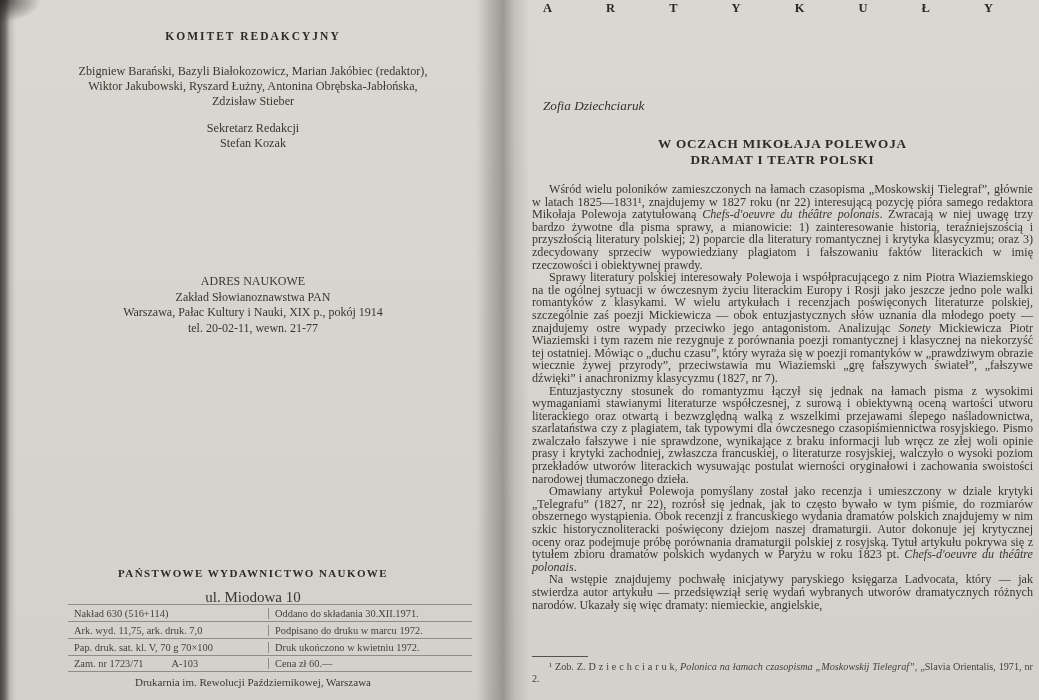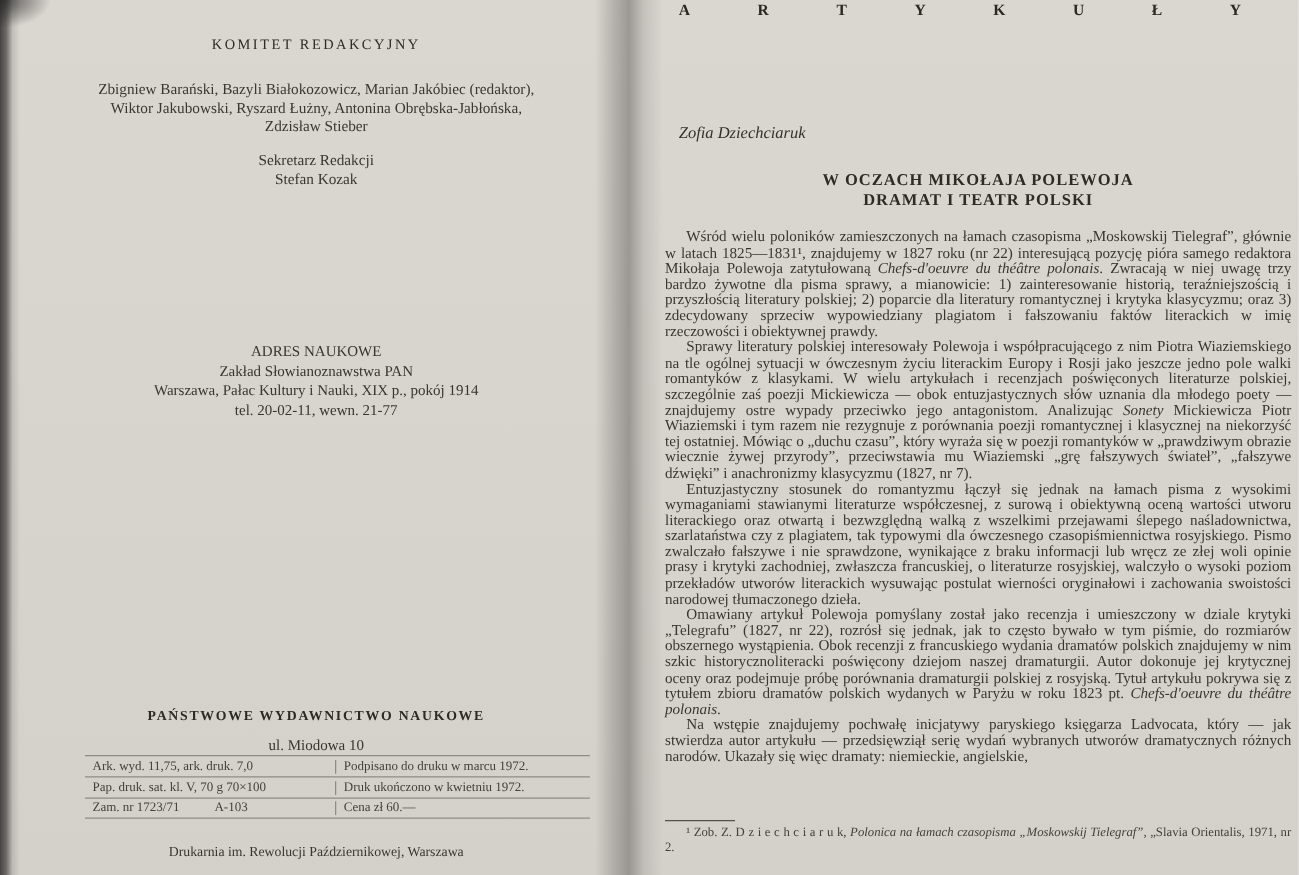--- a/index.html
+++ b/index.html
@@ -21,26 +21,26 @@
   .corner-shadow {
     position:absolute; left:0; top:0; width:40px; height:22px;
     background:radial-gradient(ellipse at 0% 0%,rgba(38,37,35,.8),rgba(0,0,0,0) 72%);
   }
   .gutter {
     position:absolute; left:476px; top:0; width:54px; height:700px;
     background:linear-gradient(90deg,rgba(0,0,0,0) 0%,rgba(94,92,88,.30) 28%,rgba(104,102,98,.55) 50%,rgba(140,138,134,.28) 72%,rgba(0,0,0,0) 100%);
   }
   
   .lp-block { position:absolute; left:20px; width:466px; text-align:center; }
-  .committee-heading { top:30px; font-weight:normal; font-size:11.5px; letter-spacing:2px; color:#2e2b25; }
+  .committee-heading { top:30px; font-weight:bold; font-size:11.5px; letter-spacing:2px; color:#2e2b25; }
   .committee-names { top:64px; font-size:12.2px; line-height:15px; color:#3b3730; }
   .secretary { top:121px; font-size:12.2px; line-height:15px; }
   .address { top:274px; font-size:12px; line-height:15.5px; }
   .publisher-name { top:567px; font-weight:bold; font-size:11px; letter-spacing:1.4px; color:#2e2b25; }
-  .publisher-street { top:589px; font-size:12px; }
+  .publisher-street { top:589px; font-size:15px; }
   .print-table {
     position:absolute; left:68px; top:604px; width:404px;
     font-size:10.4px; color:#45413a; text-align:left;
   }
   .prow { display:flex; border-top:1px solid #8f8c85; height:17px; align-items:center; }
   .prow:last-child { border-bottom:1px solid #8f8c85;justify-content:flex-end; }
   .pcell { padding:0 6px; white-space:nowrap; overflow:hidden; }
   .pl { width:200px; }
   .pr { width:204px; border-left:1px solid #8f8c85; }
   .pextra { margin-left:28px; }
@@ -100,20 +100,24 @@
       <div>Zakład Słowianoznawstwa PAN</div>
       <div>Warszawa, Pałac Kultury i Nauki, XIX p., pokój 1914</div>
       <div>tel. 20-02-11, wewn. 21-77</div>
     </div>
 
     <div class="lp-block publisher-name">PAŃSTWOWE WYDAWNICTWO NAUKOWE</div>
     <div class="lp-block publisher-street">ul. Miodowa 10</div>
 
     <div class="print-table">
         <div class="prow">
+          <div class="pcell pl"><span>Nakład 630 (516+114)</span></div>
+          <div class="pcell pr">Oddano do składania 30.XII.1971.</div>
+        </div>
+        <div class="prow">
           <div class="pcell pl"><span>Ark. wyd. 11,75, ark. druk. 7,0</span></div>
           <div class="pcell pr">Podpisano do druku w marcu 1972.</div>
         </div>
         <div class="prow">
           <div class="pcell pl"><span>Pap. druk. sat. kl. V, 70 g 70×100</span></div>
           <div class="pcell pr">Druk ukończono w kwietniu 1972.</div>
         </div>
         <div class="prow">
           <div class="pcell pl"><span>Zam. nr 1723/71</span><span class="pextra">A-103</span></div>
           <div class="pcell pr">Cena zł 60.—</div>

